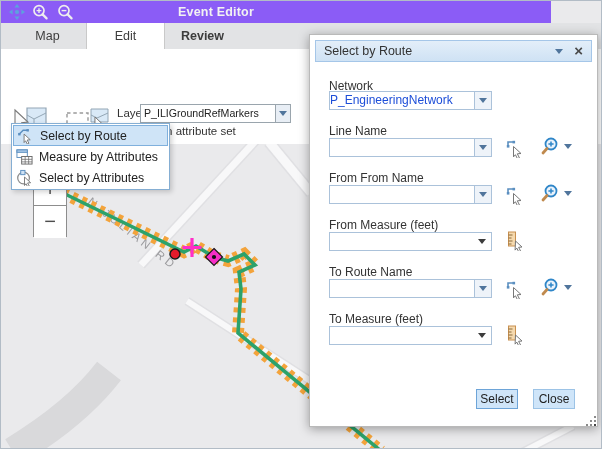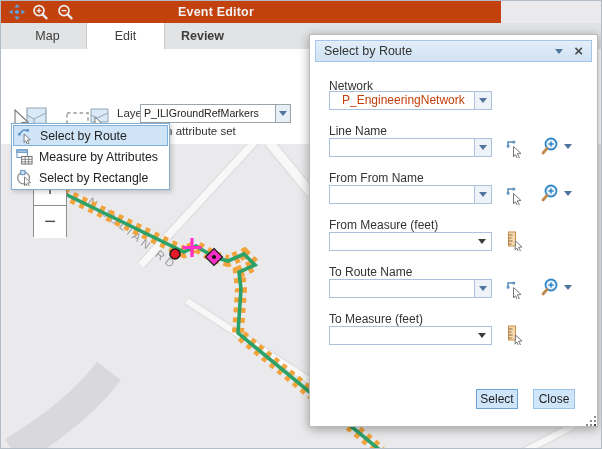--- a/index.html
+++ b/index.html
@@ -1,20 +1,20 @@
 <!DOCTYPE html>
 <html><head>
 <meta charset="utf-8">
 <style>
   html,body{margin:0;padding:0;background:#fff;}
   #app{position:relative;width:602px;height:449px;overflow:hidden;
        font-family:"Liberation Sans",sans-serif;box-sizing:border-box;
        border:1px solid #b2bcc6;background:#eaeaec;}
   
-  .titlebar{position:absolute;left:0;top:0;width:500px;height:22px;background:#c2410c;}
+  .titlebar{position:absolute;left:0;top:0;width:550px;height:22px;background:#8b5cf6;}
   .tb-icon{position:absolute;top:3px;width:18px;height:16px;cursor:pointer;}
   .tb-title{position:absolute;left:150px;top:4px;width:130px;text-align:center;
             color:#f2f2f2;font-size:12.5px;font-weight:bold;letter-spacing:.2px;}
   
   .tabbar{position:absolute;left:0;top:22px;width:602px;height:26px;background:#e2e3e5;border-bottom:1px solid #d2d3d5;}
   .tab{position:absolute;top:0;height:26px;line-height:26px;text-align:center;
        font-size:12.5px;color:#3d3d3d;cursor:pointer;}
   .tab.active{background:#fff;border-left:1px solid #c9c9c9;border-right:1px solid #c9c9c9;height:27px;}
   
   .ribbon{position:absolute;left:0;top:48px;width:602px;height:95px;background:#fff;border-bottom:2px solid #a9bac6;}
@@ -47,21 +47,21 @@
   
   .panel{position:absolute;left:308px;top:33px;width:289px;height:393px;background:#fff;
          border:1px solid #b9b9b9;box-shadow:0 2px 10px rgba(0,0,0,.35);z-index:60;box-sizing:border-box;}
   .panel-header{position:absolute;left:5px;top:5px;width:277px;height:22px;
                 background:linear-gradient(#e3eef9,#cfe2f4);border:1px solid #a5c6e8;box-sizing:border-box;cursor:move;}
   .panel-title{position:absolute;left:8px;top:3px;font-size:12.5px;color:#333;}
   .ph-collapse{position:absolute;right:28px;top:8px;cursor:pointer;}
   .ph-close{position:absolute;right:8px;top:1px;font-size:15px;font-weight:bold;color:#4a4a4a;cursor:pointer;}
   .plabel{position:absolute;left:19px;font-size:12px;color:#333;}
   .pcombo{position:absolute;left:19px;width:146px;height:19px;background:#fff;border:1px solid #abc2da;
-          box-sizing:border-box;font-size:12px;color:#c2410c;line-height:17px;padding-left:12px;}
+          box-sizing:border-box;font-size:12px;color:#1d4ed8;line-height:17px;padding-left:0;}
   .pcombo-btn{position:absolute;left:164px;width:18px;height:19px;background:#eef3f9;border:1px solid #abc2da;
               box-sizing:border-box;display:flex;align-items:center;justify-content:center;cursor:pointer;}
   .pcombo.measure{width:163px;}
   .measure-tri{position:absolute;left:168px;margin-top:7px;border-top-color:#3c3c3c;cursor:pointer;}
   .row-icon{position:absolute;width:20px;height:20px;cursor:pointer;}
   .pbtn{position:absolute;width:42px;height:20px;background:#cfe5f9;font-size:12px;color:#1d1d1d;
         text-align:center;line-height:18px;box-sizing:border-box;cursor:pointer;}
   .pbtn.select{left:166px;top:354px;border:1px solid #6da4d8;}
   .pbtn.close{left:223px;top:354px;border:1px solid #9cc3e6;}
   .grip{position:absolute;left:274px;top:378px;width:13px;height:13px;cursor:nwse-resize;}
@@ -248,21 +248,21 @@
       <span>Measure by Attributes</span>
     </div>
     <div class="menu-item">
       <span class="mi-icon">
         <svg width="17" height="17" viewBox="0 0 18 18">
           <circle cx="8" cy="9.5" r="6.2" fill="none" stroke="#8a8a8a" stroke-width="1.3"></circle>
           <rect x="5" y="1.5" width="4.5" height="4.5" fill="#cfe2f4" stroke="#5b8fc0"></rect>
           <path d="M9 8.5l6.5 6-3.2.3 1.8 3.4-1.7.9-1.8-3.5-1.6 1.9z" fill="#fff" stroke="#777" stroke-width="1"></path>
         </svg>
       </span>
-      <span>Select by Rectangle</span>
+      <span>Select by Attributes</span>
     </div>
   </div>
 
   <div class="panel">
     <div class="panel-header">
       <span class="panel-title">Select by Route</span>
       <span class="ph-collapse tri"></span>
       <span class="ph-close">×</span>
     </div>
 

